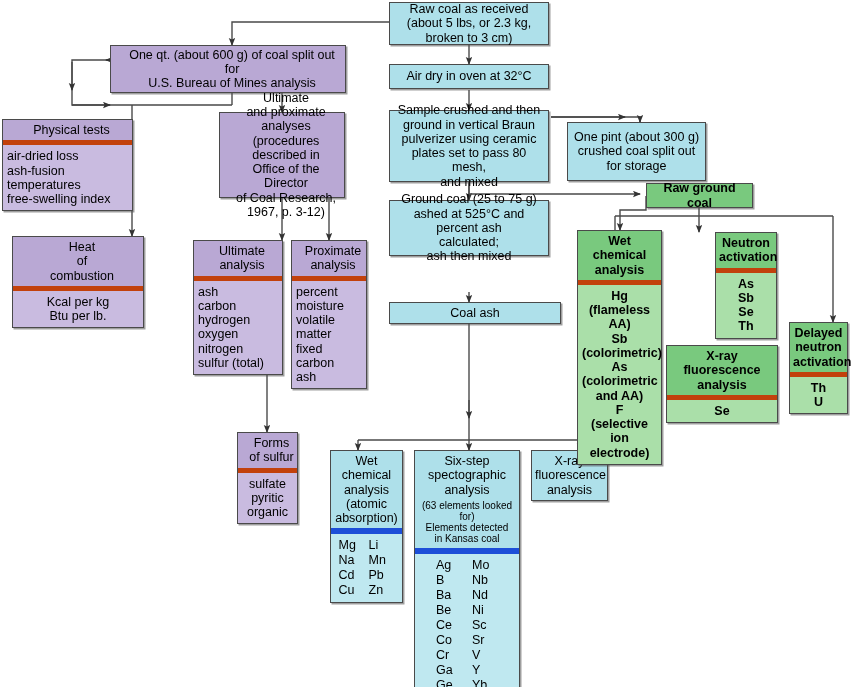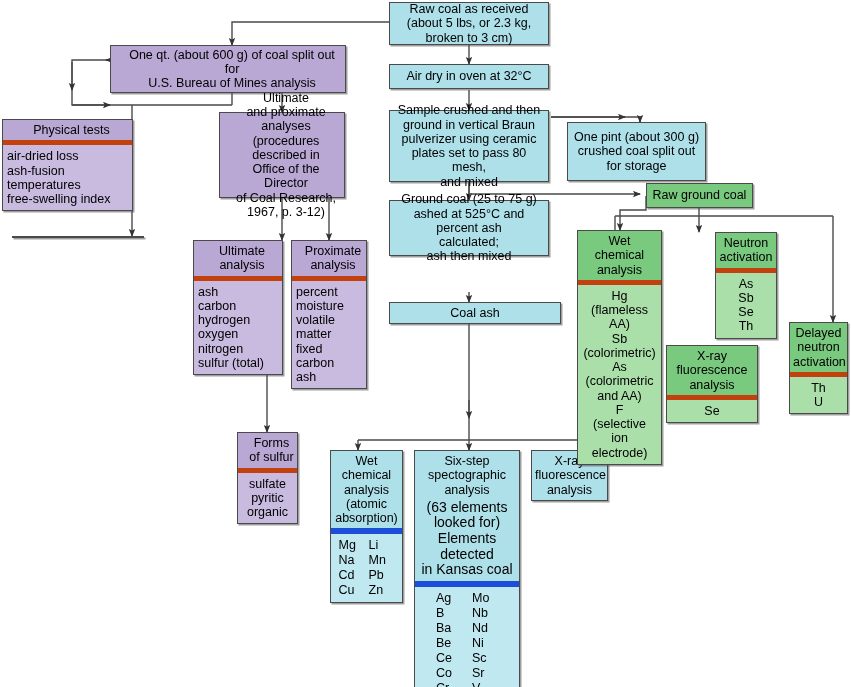--- a/index.html
+++ b/index.html
@@ -56,24 +56,24 @@
   }
   
   .blue .hdr   { background: #aee0ea; }
   .blue .body  { background: #bfe8f0; }
   .blue        { background: #aee0ea; }
   .purple .hdr { background: #b9a8d4; margin-left: 8px; }
   .purple .body{ background: #c9bbe0; }
   .purple      { background: #b9a8d4; }
   .green .hdr  { background: #79c97e; }
   .green .body { background: #aadfa9; }
-  .green       { background: #b91c1c; }
+  .green       { background: #b91c1c; font-weight: bold; }
 
   .lt { text-align: left; }
-  .small { font-size: 14px; line-height: 1.12; }
+  .small { font-size: 10px; line-height: 1.12; }
   .cols {
     display: flex;
     justify-content: center;
     gap: 0px;
     padding: 4px 0 4px 0;
     white-space: pre-line;
     border-top: 6px solid #1d4ed8;
   }
   .cols .c { text-align: left; line-height: 1.2; }
 </style>
@@ -180,20 +180,25 @@
   </div>
 
   <div class="node purple" style="left:2px; top:119px; width:131px;">
     <div class="hdr">Physical tests</div>
     <div class="body lt">air-dried loss
 ash-fusion temperatures
 free-swelling index</div>
   </div>
 
   <div class="node purple" style="left:12px; top:236px; width:132px;">
+    <div class="hdr">Heat
+of
+combustion</div>
+    <div class="body">Kcal per kg
+Btu per lb.</div>
   </div>
 
   <div class="node purple plain" style="left:219px; top:112px; width:126px; height:86px;">
     <div class="hdr">Ultimate
 and proximate
 analyses (procedures
 described in
 Office of the Director
 of Coal Research,
 1967, p. 3-12)</div>
@@ -307,21 +312,21 @@
 
   <div class="node green" style="left:715px; top:232px; width:62px;">
     <div class="hdr">Neutron
 activation</div>
     <div class="body">As
 Sb
 Se
 Th</div>
   </div>
 
-  <div class="node green" style="left:666px; top:345px; width:92px;">
+  <div class="node green" style="left:666px; top:345px; width:112px;">
     <div class="hdr">X-ray fluorescence
 analysis</div>
     <div class="body">Se</div>
   </div>
 
   <div class="node green" style="left:789px; top:322px; width:59px;">
     <div class="hdr">Delayed
 neutron
 activation</div>
     <div class="body">Th

